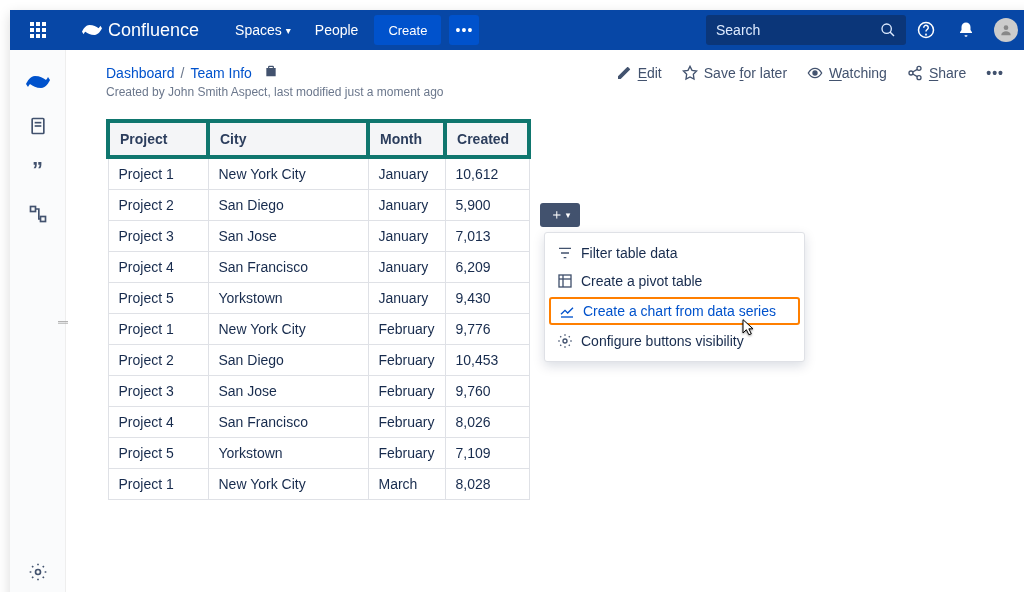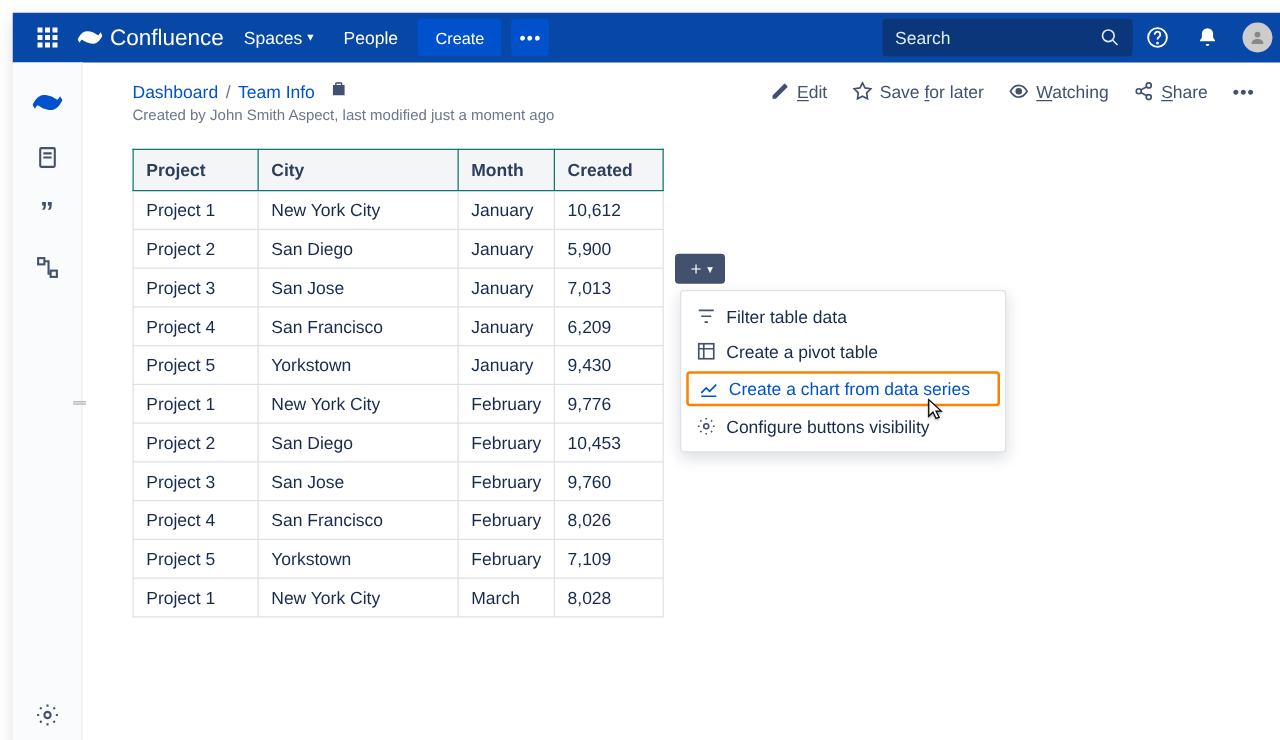--- a/index.html
+++ b/index.html
@@ -1,21 +1,21 @@
 <!DOCTYPE html>
 <html><head>
 <meta charset="utf-8">
 <style>
 * { margin:0; padding:0; box-sizing:border-box; font-family:-apple-system,BlinkMacSystemFont,"Segoe UI",Helvetica,Arial,sans-serif; }
 body { background:#fff; width:1024px; height:592px; overflow:hidden; box-shadow:0 4px 12px rgba(0,0,0,0.15); position:relative; margin:10px; }
 .topbar { background:#0747A6; height:40px; display:flex; align-items:center; color:#fff; padding:0 8px; }
 .apps-icon { width:24px; height:24px; display:flex; align-items:center; justify-content:center; margin:0 8px; cursor:pointer; }
 .grid9 { display:grid; grid-template-columns:repeat(3,4px); grid-template-rows:repeat(3,4px); gap:2px; }
 .grid9 span { background:#fff; width:4px; height:4px; }
-.logo { display:flex; align-items:center; font-size:18px; font-weight:500; margin:0 4px; }
+.logo { display:flex; align-items:center; font-size:18px; font-weight:500; margin:0 24px; }
 .logo svg { margin-right:6px; }
 .navitem { padding:0 12px; height:40px; display:flex; align-items:center; font-size:14px; cursor:pointer; }
 .navitem .chev { margin-left:4px; font-size:10px; }
 .create-btn { background:#0052CC; color:#fff; border:none; height:30px; padding:0 14px; margin:0 4px; border-radius:3px; font-size:13px; font-weight:500; cursor:pointer; }
 .dots-btn { background:#0052CC; width:30px; height:30px; display:flex; align-items:center; justify-content:center; border-radius:3px; margin:0 4px; cursor:pointer; font-size:14px; letter-spacing:1px; }
 .spacer { flex:1; }
 .searchbox { background:#0b3679; height:30px; width:200px; border-radius:3px; display:flex; align-items:center; padding:0 10px; color:#DEEBFF; font-size:14px; }
 .searchbox .s-text { flex:1; }
 .searchbox svg { width:16px; height:16px; }
 .topicon { width:32px; height:32px; display:flex; align-items:center; justify-content:center; margin:0 4px; cursor:pointer; }
@@ -32,21 +32,21 @@
 .breadcrumb a { color:#0052CC; text-decoration:none; cursor:pointer; }
 .breadcrumb .sep { color:#6B778C; }
 .bc-icon { color:#42526E; margin-left:6px; }
 .page-actions { margin-left:auto; display:flex; align-items:center; gap:20px; color:#42526E; font-size:14px; }
 .page-actions .act { display:flex; align-items:flex-end; gap:6px; cursor:pointer; }
 .page-actions .act svg { width:16px; height:16px; }
 .page-actions .kebab { cursor:pointer; letter-spacing:1px; font-weight:bold; color:#42526E; }
 h1.page-title { font-size:28px; font-weight:500; color:#172B4D; margin-top:14px; }
 .byline { font-size:12px; color:#6B778C; margin-top:4px; margin-bottom:20px; }
 table.data { border-collapse:collapse; width:425px; font-size:14px; color:#172B4D; }
-table.data th { background:#F4F5F7; font-weight:600; text-align:left; padding:8px 10px; border:1px solid #0f766e; color:#2c3e5d; }
+table.data th { background:#F4F5F7; font-weight:600; text-align:left; padding:8px 10px; border:4px solid #0f766e; color:#2c3e5d; }
 table.data td { padding:7px 10px; border:1px solid #DFE1E6; }
 .add-btn { position:absolute; left:530px; top:193px; background:#42526E; color:#fff; width:40px; height:24px; border-radius:3px; display:flex; align-items:center; justify-content:center; cursor:pointer; font-size:14px; gap:2px; }
 .add-btn .chev { font-size:9px; }
 .menu { position:absolute; left:534px; top:222px; background:#fff; border:1px solid #DFE1E6; border-radius:3px; box-shadow:0 4px 12px rgba(9,30,66,0.15); width:261px; padding:6px 0; }
 .menu-item { display:flex; align-items:center; gap:8px; padding:6px 12px; font-size:14px; color:#172B4D; cursor:pointer; }
 .menu-item svg { width:16px; height:16px; color:#42526E; flex-shrink:0; }
 .menu-item.highlighted { border:2px solid #FF7F00; border-radius:3px; margin:2px 4px; padding:4px 8px; color:#0052CC; }
 .menu-item.highlighted svg { color:#0052CC; }
 .cursor-ptr { position:absolute; left:728px; top:308px; pointer-events:none; }
 .cursor-ptr svg { width:20px; height:20px; filter:drop-shadow(0 1px 1px rgba(0,0,0,0.4)); }

